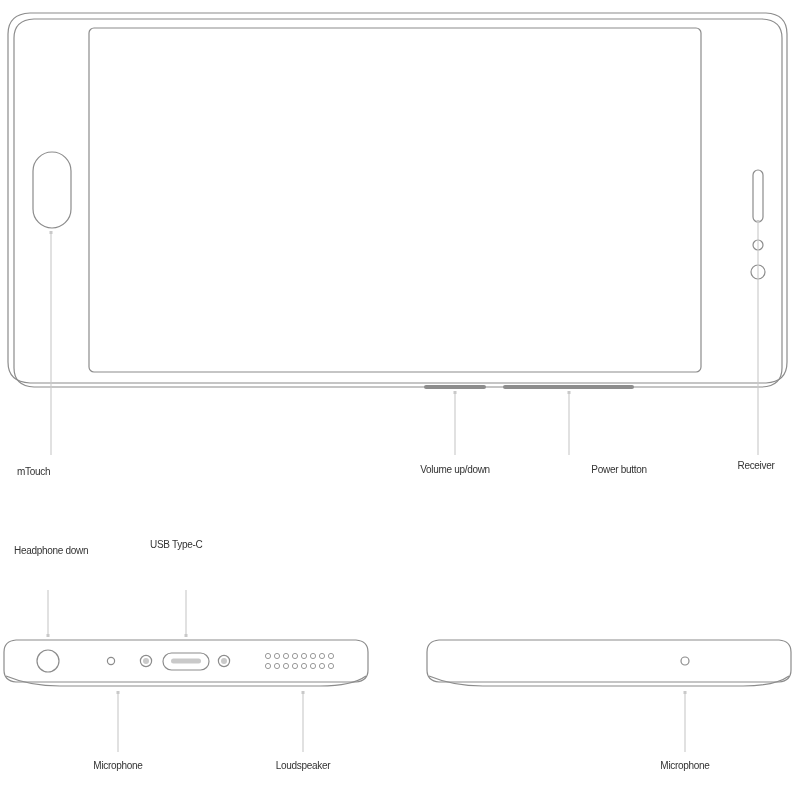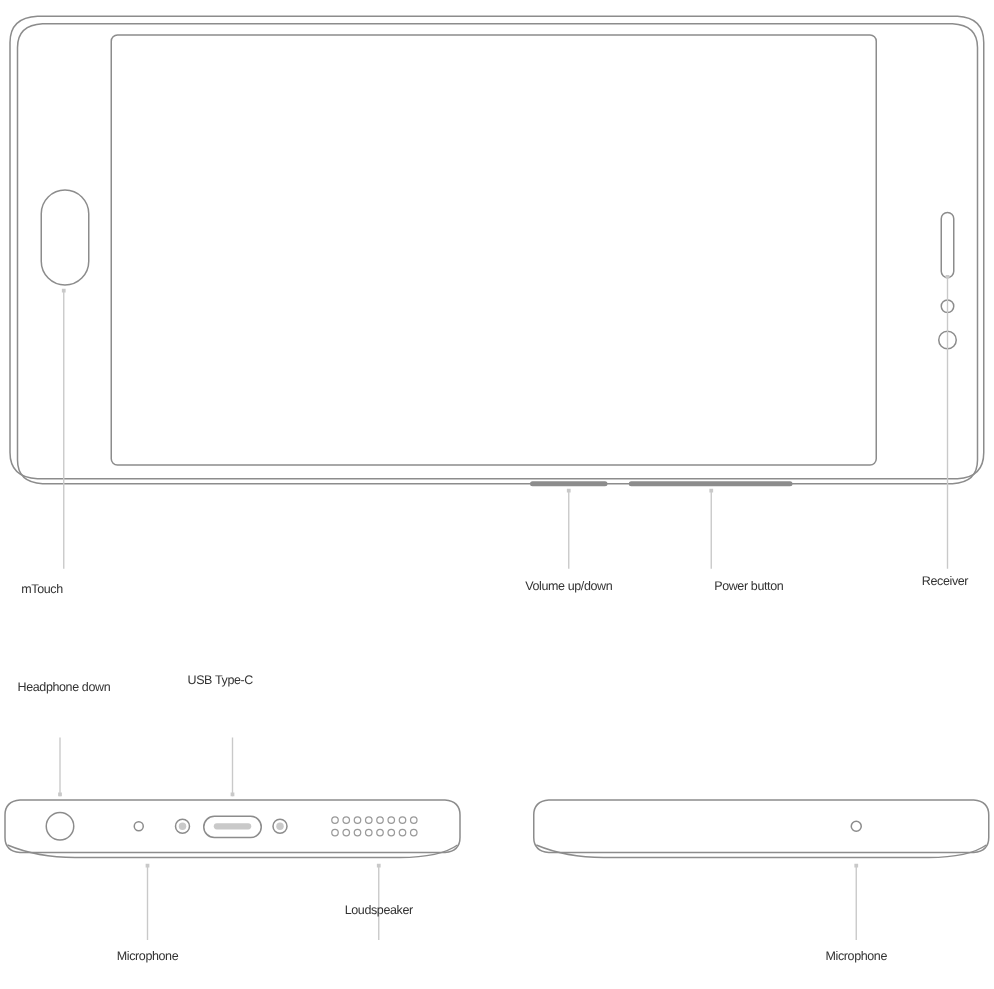--- a/index.html
+++ b/index.html
@@ -118,27 +118,27 @@
     <g stroke="#c9c9c9" stroke-width="1.1" fill="none">
       <line x1="685" y1="692" x2="685" y2="752"></line>
     </g>
     <rect x="683.5" y="691" width="3" height="3" fill="#c9c9c9"></rect>
   </svg>
 
   <div class="lbl" style="left:17px;top:467px;">mTouch</div>
 
   <div class="lbl c" style="left:455px;top:465px;">Volume up/down</div>
 
-  <div class="lbl c" style="left:599px;top:465px;">Power button</div>
+  <div class="lbl c" style="left:619px;top:465px;">Power button</div>
 
   <div class="lbl c" style="left:756px;top:461px;">Receiver</div>
 
   <div class="lbl" style="left:14px;top:546px;">Headphone down</div>
 
   <div class="lbl" style="left:150px;top:540px;">USB Type-C</div>
 
   <div class="lbl c" style="left:118px;top:761px;">Microphone</div>
 
-  <div class="lbl c" style="left:303px;top:724px;">Loudspeaker</div>
+  <div class="lbl c" style="left:303px;top:761px;">Loudspeaker</div>
 
   <div class="lbl c" style="left:685px;top:761px;">Microphone</div>
 
 </div>
 
 </body></html>

